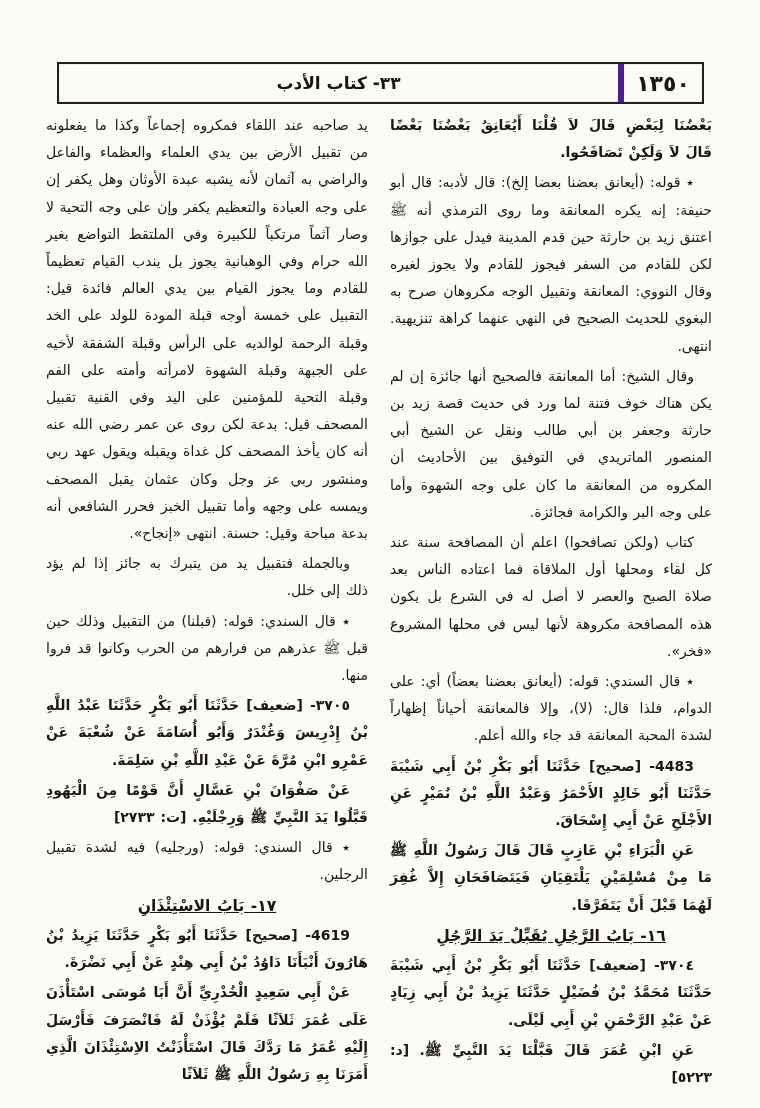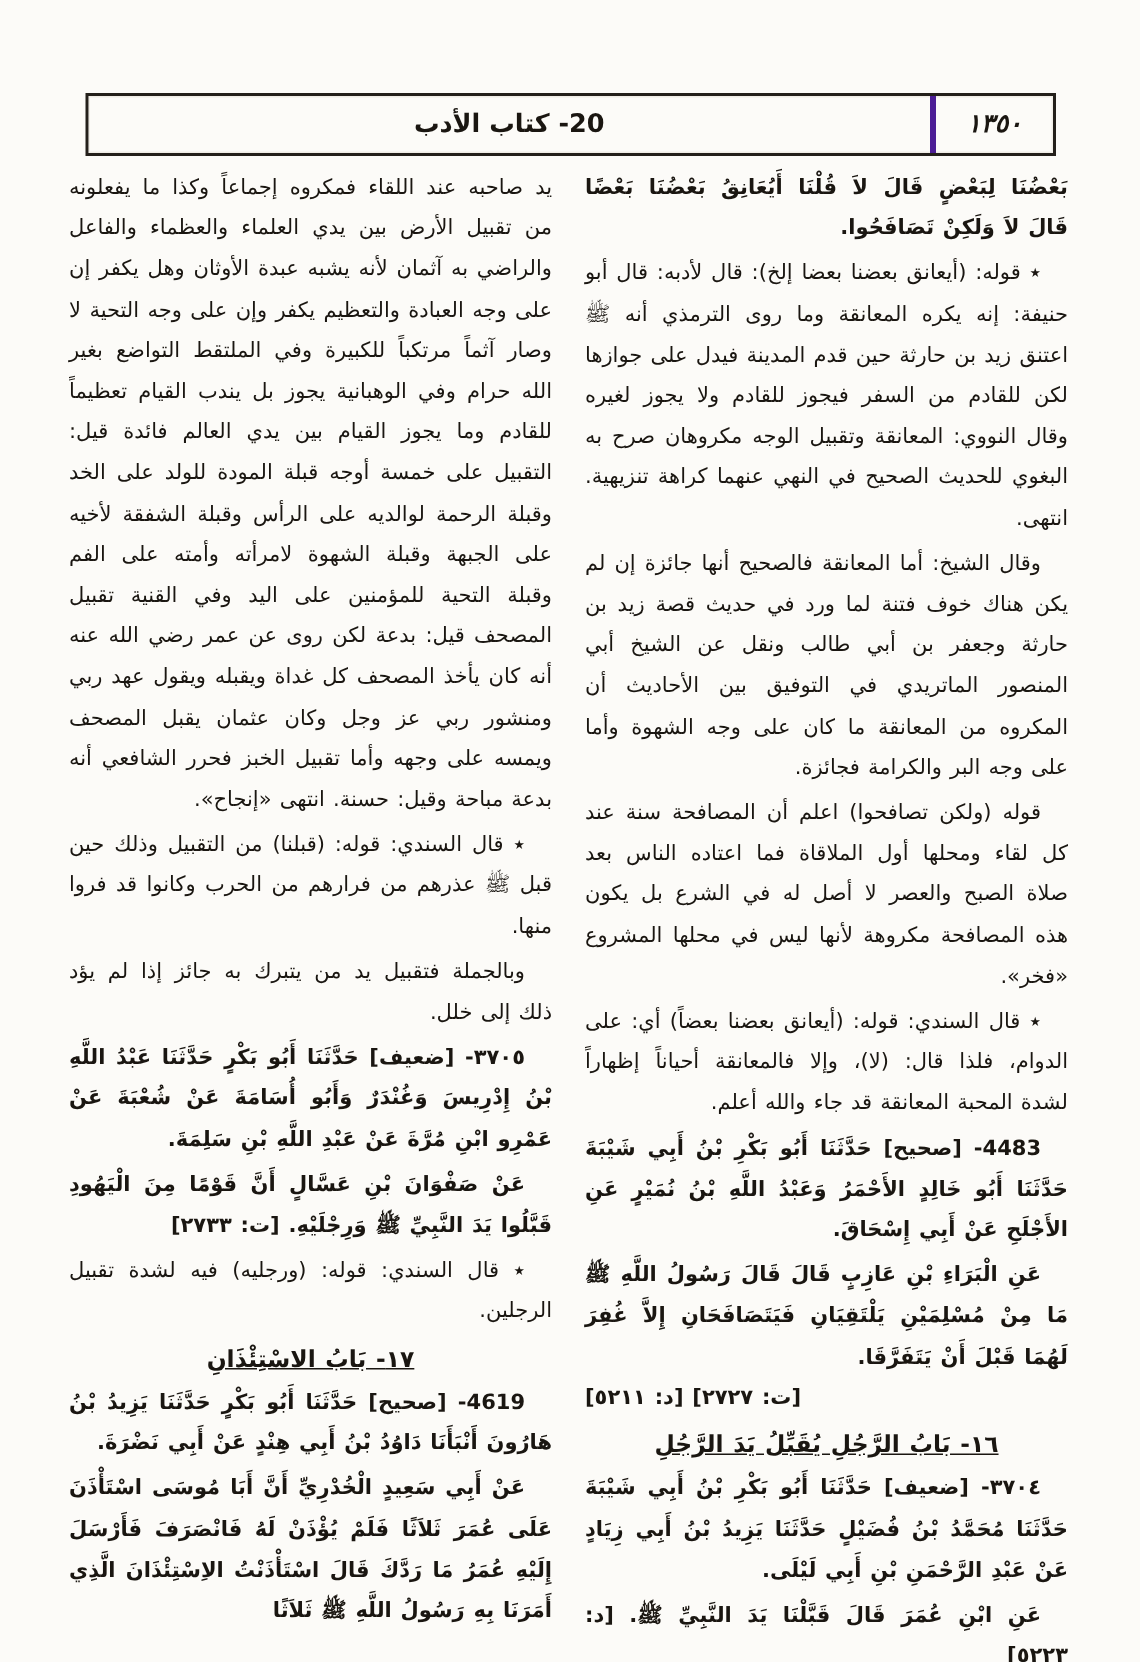--- a/index.html
+++ b/index.html
@@ -14,23 +14,23 @@
   }
   .header-box{
     position:absolute;top:62px;right:56px;left:57px;height:38px;
     border:2px solid #24201b;
     box-shadow:0 0 0 1px #f0ede6 inset;
     display:flex;flex-direction:row;align-items:stretch;
     background:#fcfbf8;
   }
   .page-num-cell{
     width:78px;flex:0 0 78px;
-    border-left:4px solid #4c1d95;
+    border-left:6px solid #4c1d95;
     display:flex;align-items:center;justify-content:center;
-    font-size:17px;font-weight:bold;letter-spacing:1px;font-style:italic;
+    font-size:22px;font-weight:bold;letter-spacing:1px;
   }
   .title-cell{
     flex:1;display:flex;align-items:center;justify-content:center;
     font-size:17px;font-weight:bold;
   }
   .columns{
     position:absolute;top:112px;right:48px;left:46px;bottom:14px;
     display:flex;flex-direction:row;gap:22px;
   }
   .col{flex:1 1 0;min-width:0;}
@@ -56,43 +56,43 @@
     font-weight:bold;text-indent:0;
   }
 </style>
 </head>
 <body>
 
 <div class="page">
 
   <div class="header-box">
     <div class="page-num-cell">١٣٥٠</div>
-    <div class="title-cell">20- كتاب الأدب</div>
+    <div class="title-cell">٣٣- كتاب الأدب</div>
   </div>
 
   <div class="columns">
 
     <div class="col">
       <p class="para hadith cont">بَعْضُنَا لِبَعْضٍ قَالَ لاَ قُلْنَا أَيُعَانِقُ بَعْضُنَا بَعْضًا قَالَ لاَ وَلَكِنْ تَصَافَحُوا.</p>
       <p class="para">٭ قوله: (أيعانق بعضنا بعضا إلخ): قال لأدبه: قال أبو حنيفة: إنه يكره المعانقة وما روى الترمذي أنه ﷺ اعتنق زيد بن حارثة حين قدم المدينة فيدل على جوازها لكن للقادم من السفر فيجوز للقادم ولا يجوز لغيره وقال النووي: المعانقة وتقبيل الوجه مكروهان صرح به البغوي للحديث الصحيح في النهي عنهما كراهة تنزيهية. انتهى.</p>
       <p class="para">وقال الشيخ: أما المعانقة فالصحيح أنها جائزة إن لم يكن هناك خوف فتنة لما ورد في حديث قصة زيد بن حارثة وجعفر بن أبي طالب ونقل عن الشيخ أبي المنصور الماتريدي في التوفيق بين الأحاديث أن المكروه من المعانقة ما كان على وجه الشهوة وأما على وجه البر والكرامة فجائزة.</p>
-      <p class="para">قوله (ولكن تصافحوا) اعلم أن المصافحة سنة عند كل لقاء ومحلها أول الملاقاة فما اعتاده الناس بعد صلاة الصبح والعصر لا أصل له في الشرع بل يكون هذه المصافحة مكروهة لأنها ليس في محلها المشروع «فخر».</p>
+      <p class="para">كتاب (ولكن تصافحوا) اعلم أن المصافحة سنة عند كل لقاء ومحلها أول الملاقاة فما اعتاده الناس بعد صلاة الصبح والعصر لا أصل له في الشرع بل يكون هذه المصافحة مكروهة لأنها ليس في محلها المشروع «فخر».</p>
       <p class="para">٭ قال السندي: قوله: (أيعانق بعضنا بعضاً) أي: على الدوام، فلذا قال: (لا)، وإلا فالمعانقة أحياناً إظهاراً لشدة المحبة المعانقة قد جاء والله أعلم.</p>
       <p class="para hadith">4483- [صحيح] حَدَّثَنَا أَبُو بَكْرِ بْنُ أَبِي شَيْبَةَ حَدَّثَنَا أَبُو خَالِدٍ الأَحْمَرُ وَعَبْدُ اللَّهِ بْنُ نُمَيْرٍ عَنِ الأَجْلَحِ عَنْ أَبِي إِسْحَاقَ.</p>
-      <p class="para hadith"><span>عَنِ الْبَرَاءِ بْنِ عَازِبٍ قَالَ قَالَ رَسُولُ اللَّهِ ﷺ مَا مِنْ مُسْلِمَيْنِ يَلْتَقِيَانِ فَيَتَصَافَحَانِ إِلاَّ غُفِرَ لَهُمَا قَبْلَ أَنْ يَتَفَرَّقَا.</span><span class="refs-block">[ت: ٢٧٢٧] [د: ٥٢١١]</span></p>
+      <p class="para hadith"><span>عَنِ الْبَرَاءِ بْنِ عَازِبٍ قَالَ قَالَ رَسُولُ اللَّهِ ﷺ مَا مِنْ مُسْلِمَيْنِ يَلْتَقِيَانِ فَيَتَصَافَحَانِ إِلاَّ غُفِرَ لَهُمَا قَبْلَ أَنْ يَتَفَرَّقَا.</span></p>
       <p class="para heading">١٦- بَابُ الرَّجُلِ يُقَبِّلُ يَدَ الرَّجُلِ</p>
       <p class="para hadith">٣٧٠٤- [ضعيف] حَدَّثَنَا أَبُو بَكْرِ بْنُ أَبِي شَيْبَةَ حَدَّثَنَا مُحَمَّدُ بْنُ فُضَيْلٍ حَدَّثَنَا يَزِيدُ بْنُ أَبِي زِيَادٍ عَنْ عَبْدِ الرَّحْمَنِ بْنِ أَبِي لَيْلَى.</p>
       <p class="para hadith">عَنِ ابْنِ عُمَرَ قَالَ قَبَّلْنَا يَدَ النَّبِيِّ ﷺ. [د: ٥٢٢٣]</p>
 
     </div>
 
     <div class="col">
       <p class="para cont">يد صاحبه عند اللقاء فمكروه إجماعاً وكذا ما يفعلونه من تقبيل الأرض بين يدي العلماء والعظماء والفاعل والراضي به آثمان لأنه يشبه عبدة الأوثان وهل يكفر إن على وجه العبادة والتعظيم يكفر وإن على وجه التحية لا وصار آثماً مرتكباً للكبيرة وفي الملتقط التواضع بغير الله حرام وفي الوهبانية يجوز بل يندب القيام تعظيماً للقادم وما يجوز القيام بين يدي العالم فائدة قيل: التقبيل على خمسة أوجه قبلة المودة للولد على الخد وقبلة الرحمة لوالديه على الرأس وقبلة الشفقة لأخيه على الجبهة وقبلة الشهوة لامرأته وأمته على الفم وقبلة التحية للمؤمنين على اليد وفي القنية تقبيل المصحف قيل: بدعة لكن روى عن عمر رضي الله عنه أنه كان يأخذ المصحف كل غداة ويقبله ويقول عهد ربي ومنشور ربي عز وجل وكان عثمان يقبل المصحف ويمسه على وجهه وأما تقبيل الخبز فحرر الشافعي أنه بدعة مباحة وقيل: حسنة. انتهى «إنجاح».</p>
+      <p class="para">وبالجملة فتقبيل يد من يتبرك به جائز إذا لم يؤد ذلك إلى خلل.</p>
       <p class="para">٭ قال السندي: قوله: (قبلنا) من التقبيل وذلك حين قبل ﷺ عذرهم من فرارهم من الحرب وكانوا قد فروا منها.</p>
-      <p class="para">وبالجملة فتقبيل يد من يتبرك به جائز إذا لم يؤد ذلك إلى خلل.</p>
       <p class="para hadith">٣٧٠٥- [ضعيف] حَدَّثَنَا أَبُو بَكْرٍ حَدَّثَنَا عَبْدُ اللَّهِ بْنُ إِدْرِيسَ وَغُنْدَرٌ وَأَبُو أُسَامَةَ عَنْ شُعْبَةَ عَنْ عَمْرِو ابْنِ مُرَّةَ عَنْ عَبْدِ اللَّهِ بْنِ سَلِمَةَ.</p>
       <p class="para hadith">عَنْ صَفْوَانَ بْنِ عَسَّالٍ أَنَّ قَوْمًا مِنَ الْيَهُودِ قَبَّلُوا يَدَ النَّبِيِّ ﷺ وَرِجْلَيْهِ. [ت: ٢٧٣٣]</p>
       <p class="para">٭ قال السندي: قوله: (ورجليه) فيه لشدة تقبيل الرجلين.</p>
       <p class="para heading">١٧- بَابُ الاسْتِئْذَانِ</p>
       <p class="para hadith">4619- [صحيح] حَدَّثَنَا أَبُو بَكْرٍ حَدَّثَنَا يَزِيدُ بْنُ هَارُونَ أَنْبَأَنَا دَاوُدُ بْنُ أَبِي هِنْدٍ عَنْ أَبِي نَضْرَةَ.</p>
       <p class="para hadith">عَنْ أَبِي سَعِيدٍ الْخُدْرِيِّ أَنَّ أَبَا مُوسَى اسْتَأْذَنَ عَلَى عُمَرَ ثَلاَثًا فَلَمْ يُؤْذَنْ لَهُ فَانْصَرَفَ فَأَرْسَلَ إِلَيْهِ عُمَرُ مَا رَدَّكَ قَالَ اسْتَأْذَنْتُ الاِسْتِئْذَانَ الَّذِي أَمَرَنَا بِهِ رَسُولُ اللَّهِ ﷺ ثَلاَثًا</p>
     </div>
 
   </div>
 </div>

